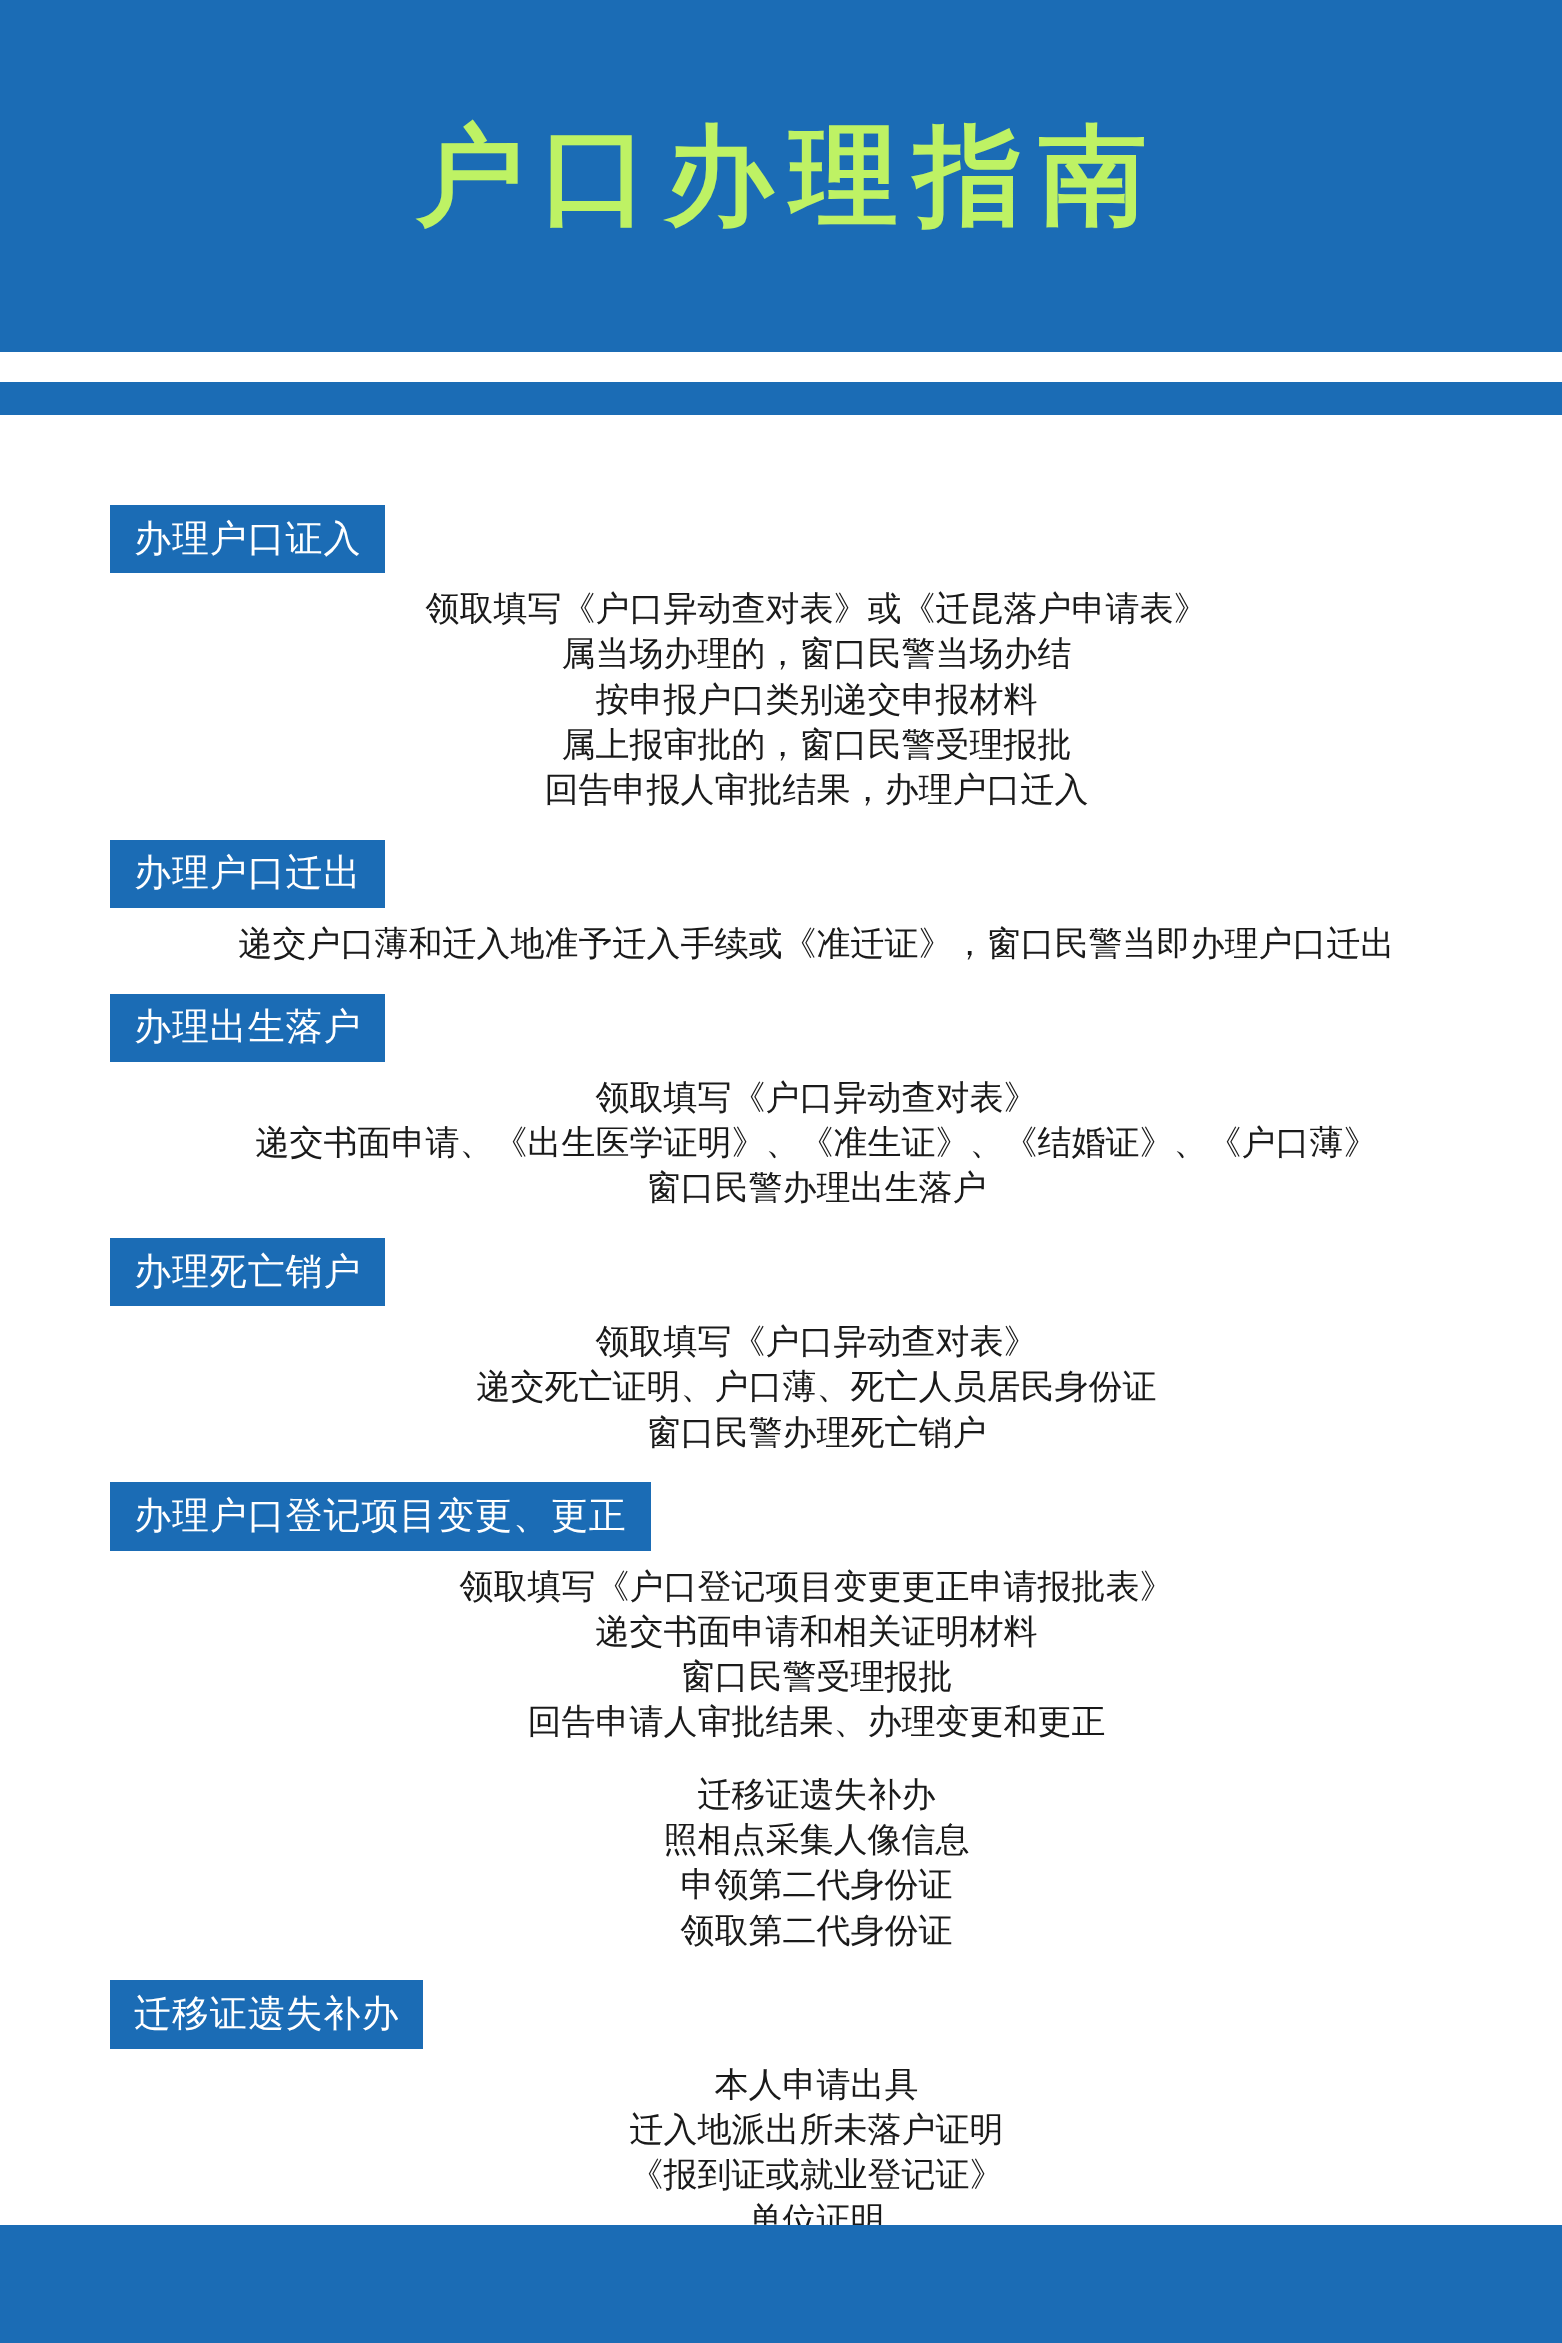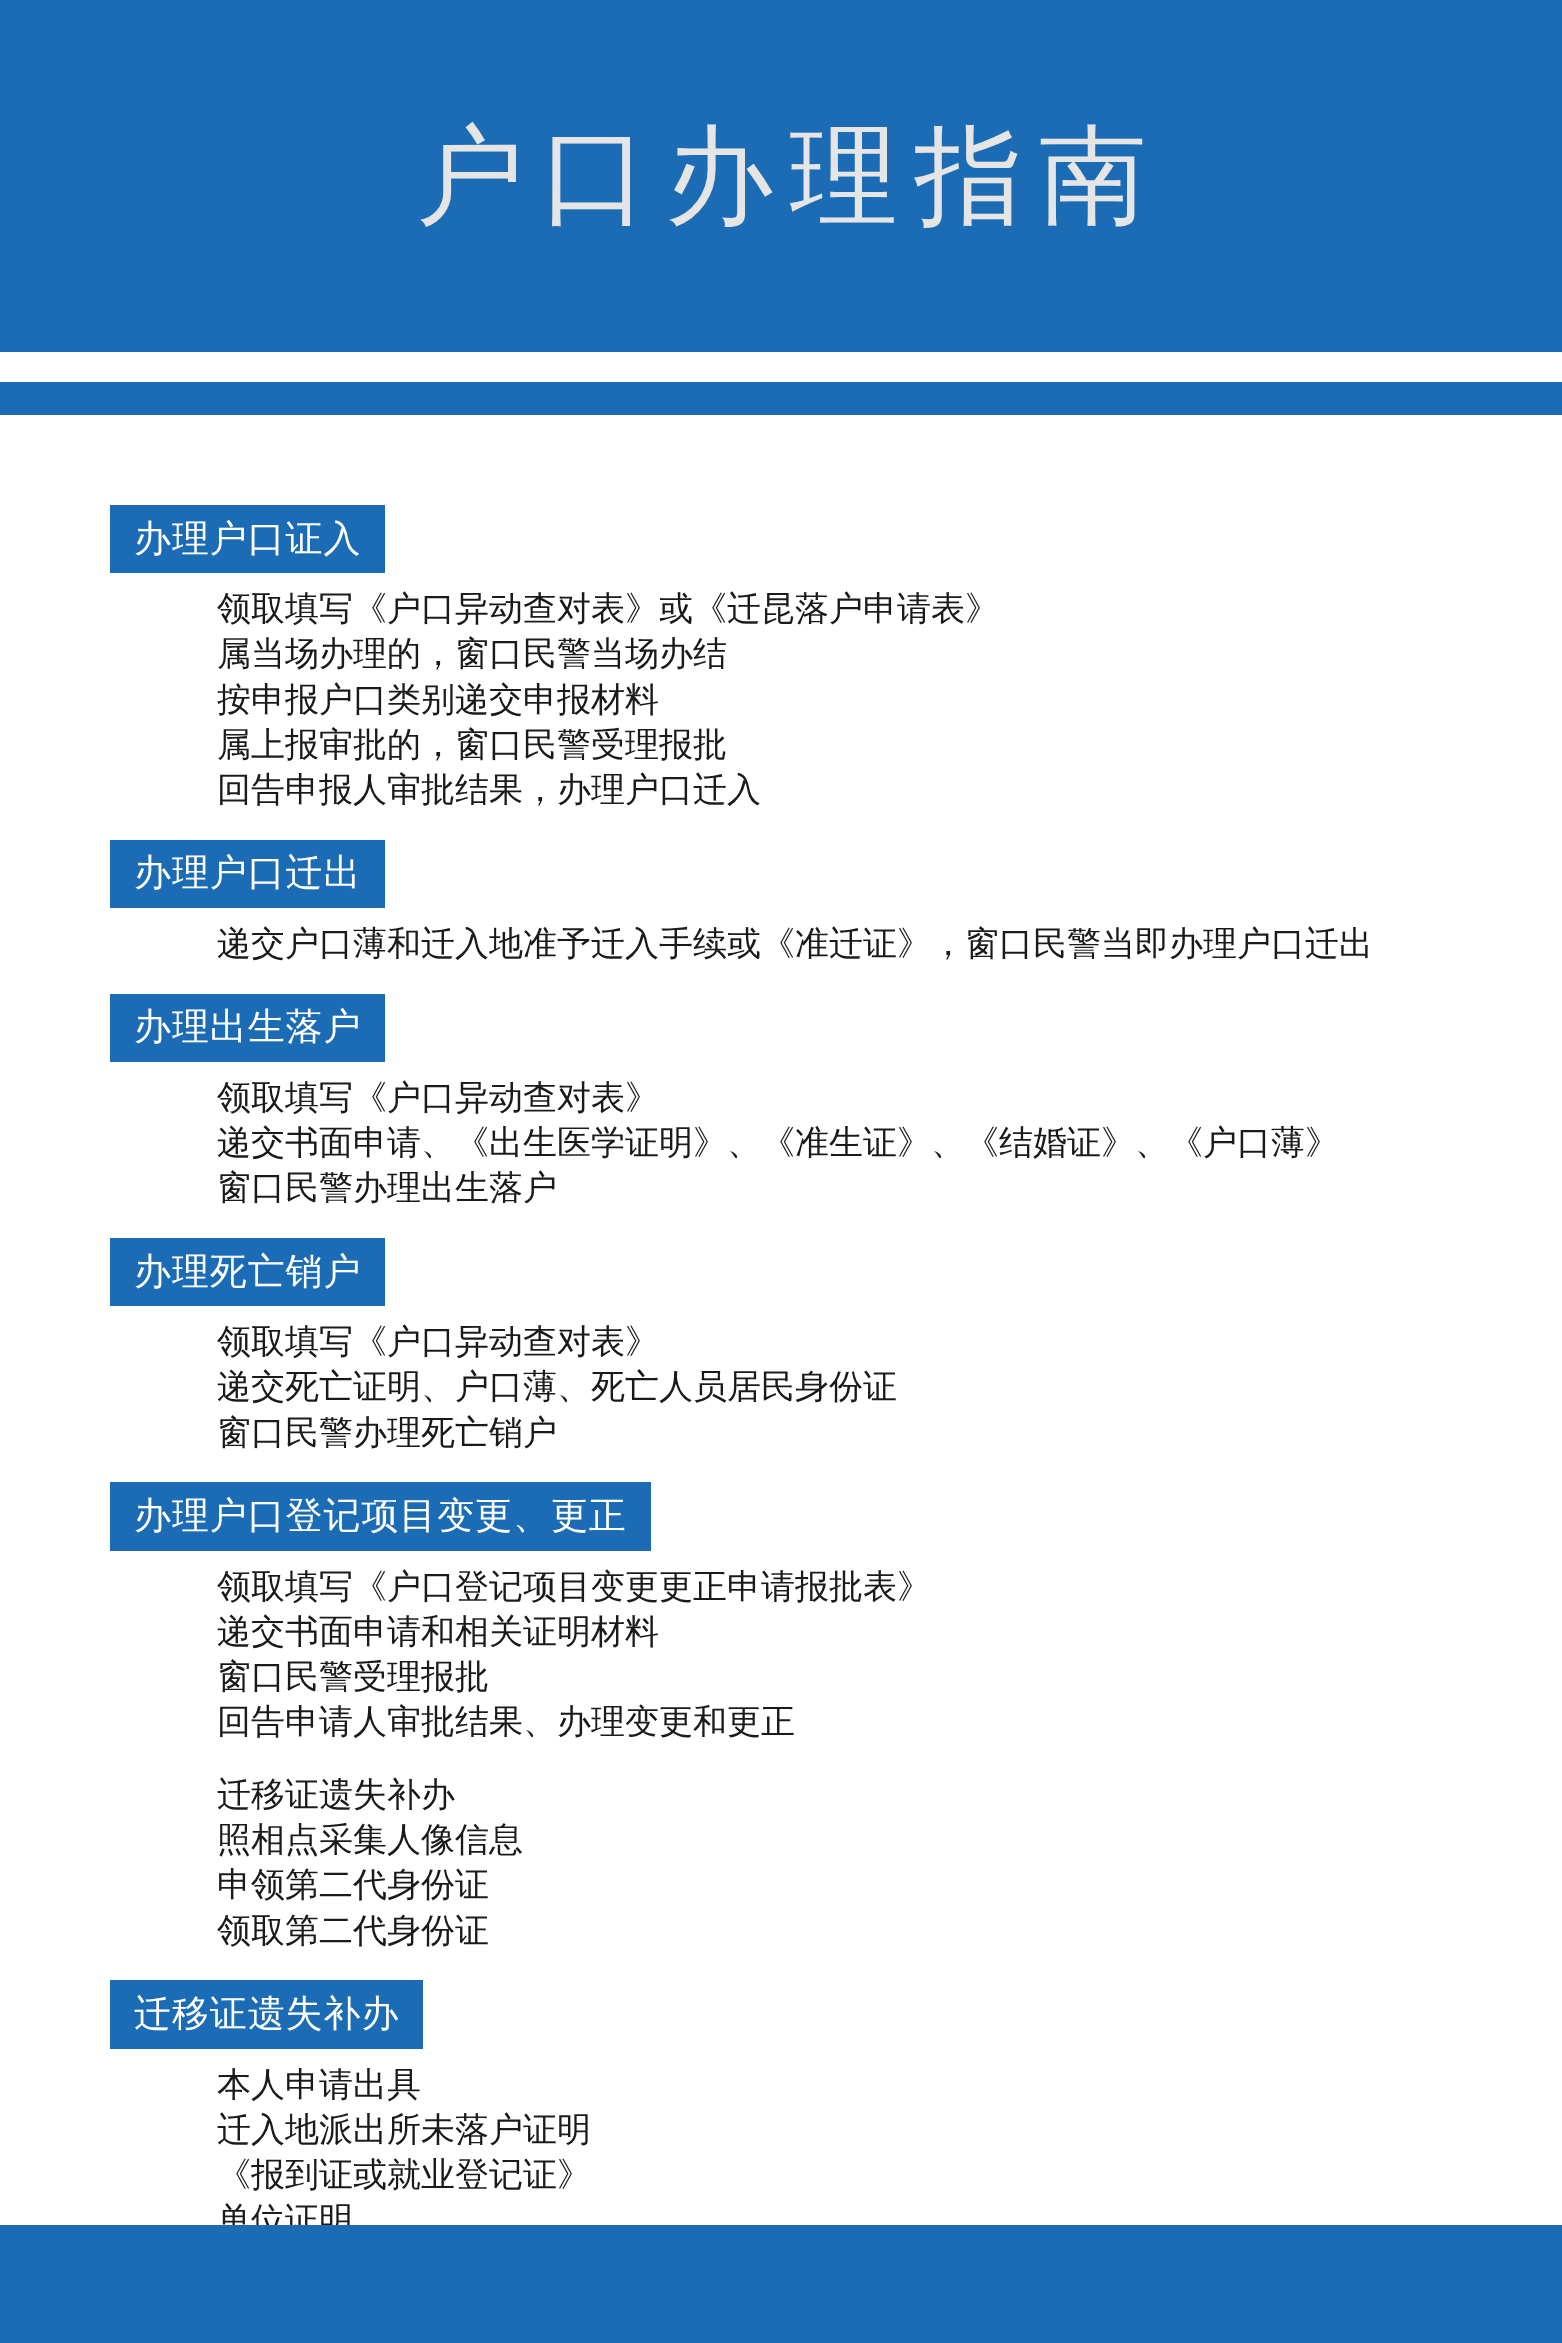--- a/index.html
+++ b/index.html
@@ -24,24 +24,24 @@
   
   .header-band {
     width: 100%;
     height: 352px;
     background: #1b6cb5;
     display: flex;
     align-items: center;
     justify-content: center;
   }
   .header-title {
-    color: #e5e5e5;
+    color: #bef264;
     font-size: 108px;
     letter-spacing: 16.5px;
-    font-weight: normal;
+    font-weight: bold;
     line-height: 1.1;
     text-indent: 16.5px;
     white-space: nowrap;
   }
   .header-gap {
     width: 100%;
     height: 30px;
     background: #ffffff;
   }
   .header-rule {
@@ -67,20 +67,21 @@
     margin-left: 110px;
     letter-spacing: 0.9px;
     white-space: nowrap;
   }
   .section-body {
     margin: 13px 0 0 217px;
     padding-right: 147px;
     color: #1a1a1a;
     font-size: 34px;
     line-height: 1.33;
+    text-align: center;
   }
   .section-line {
     white-space: normal;
   }
 
   
   .section + .section { margin-top: 27.5px; }
 
   
   .footer-band {

